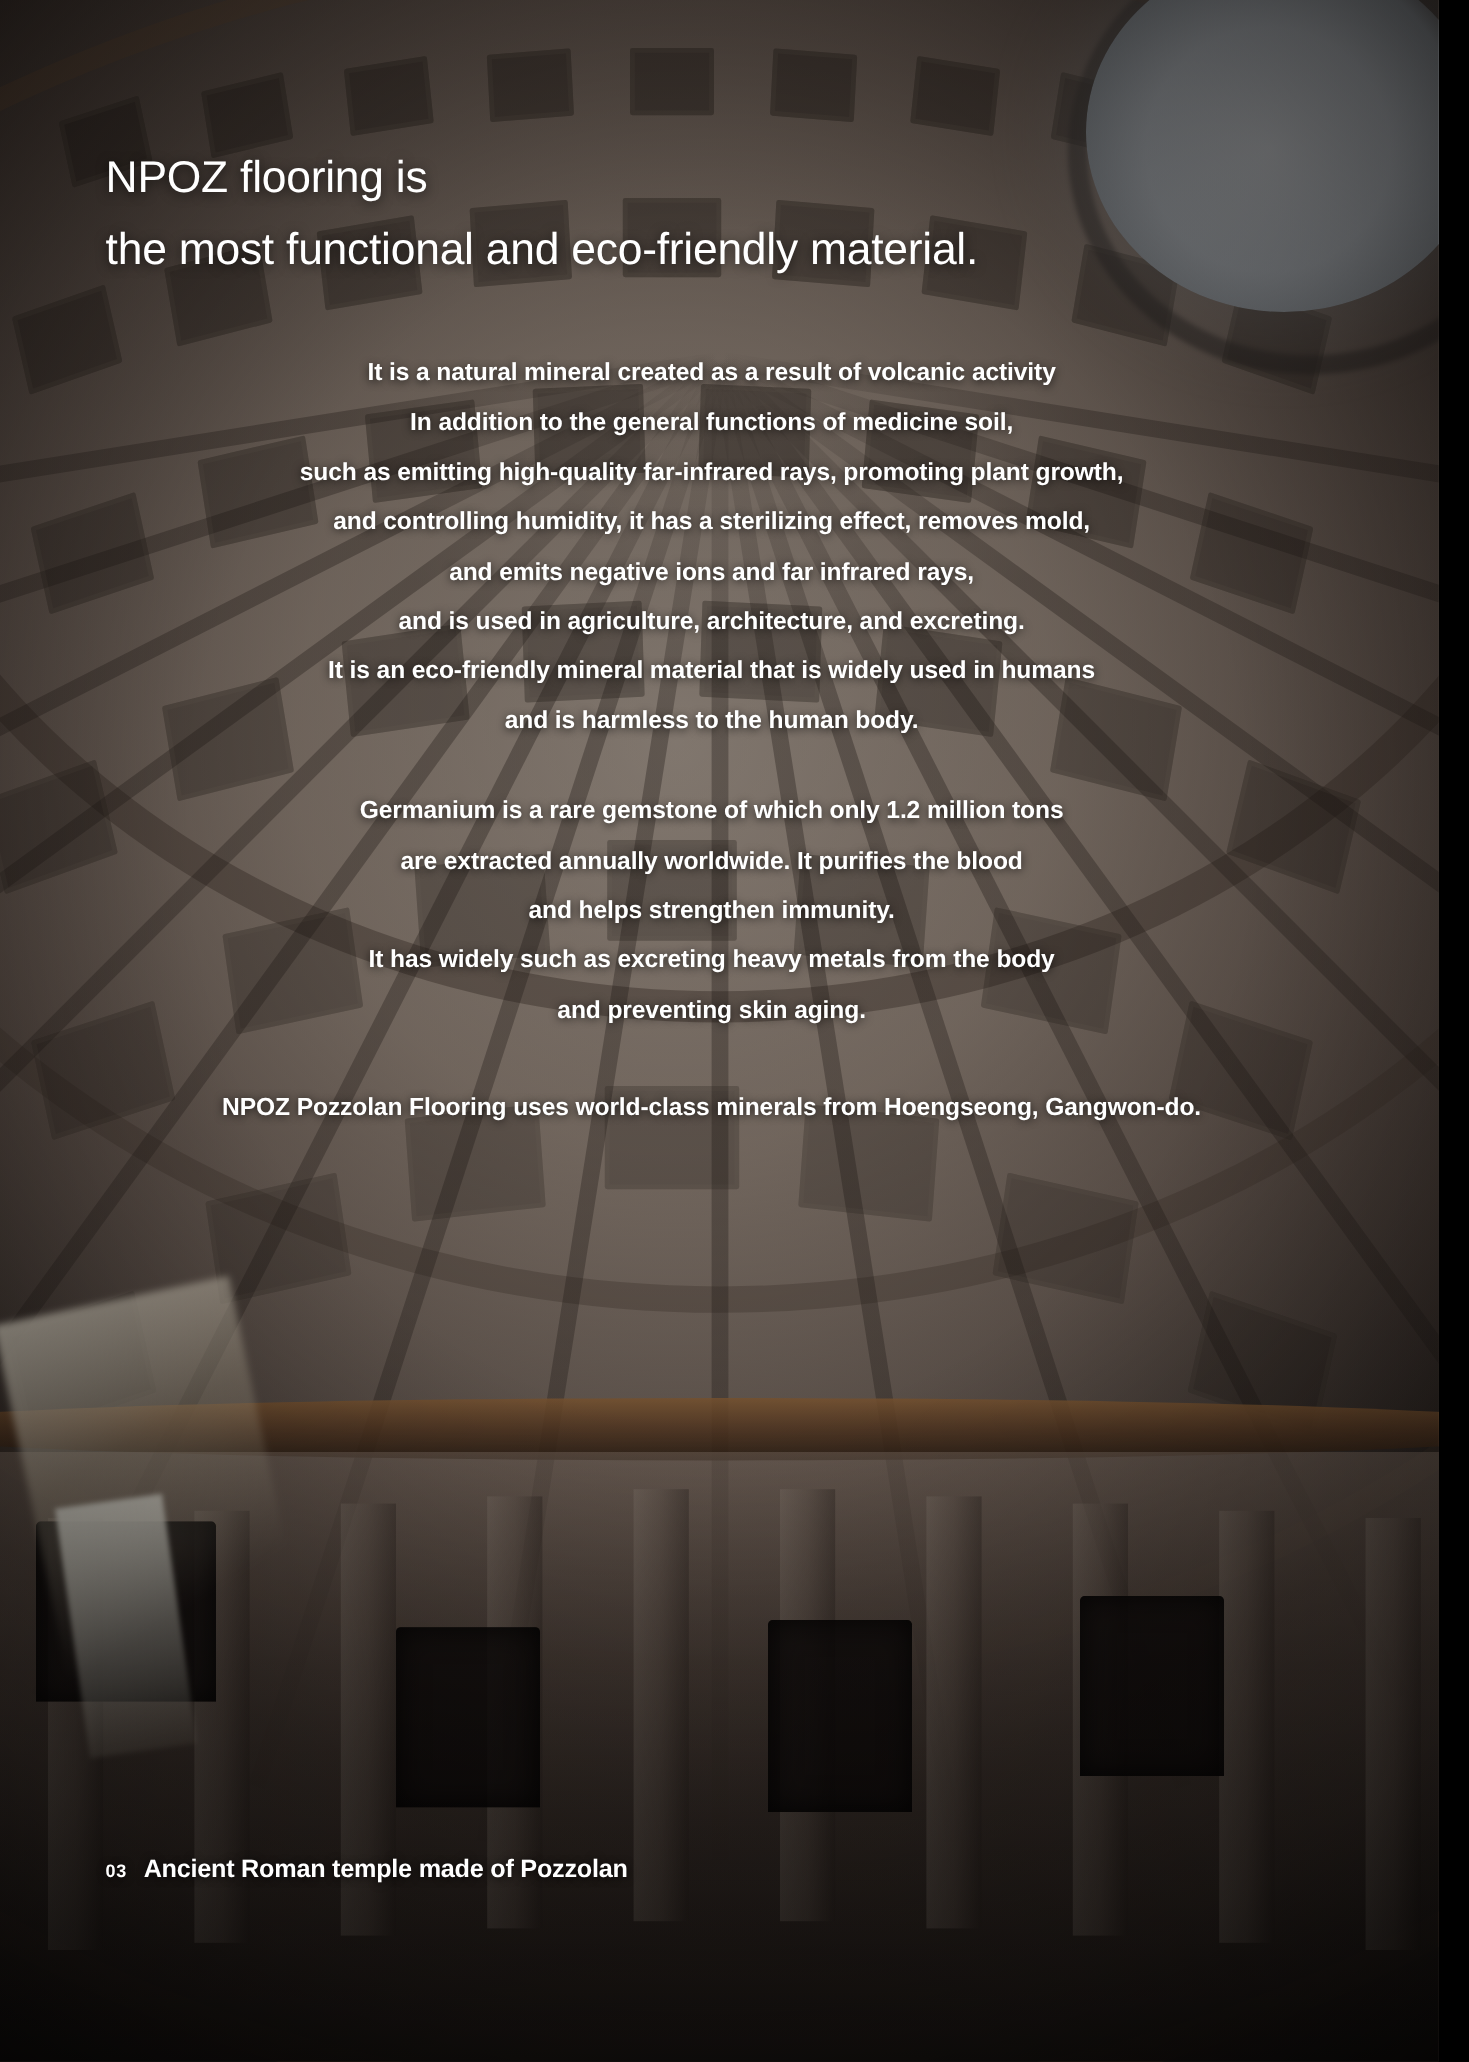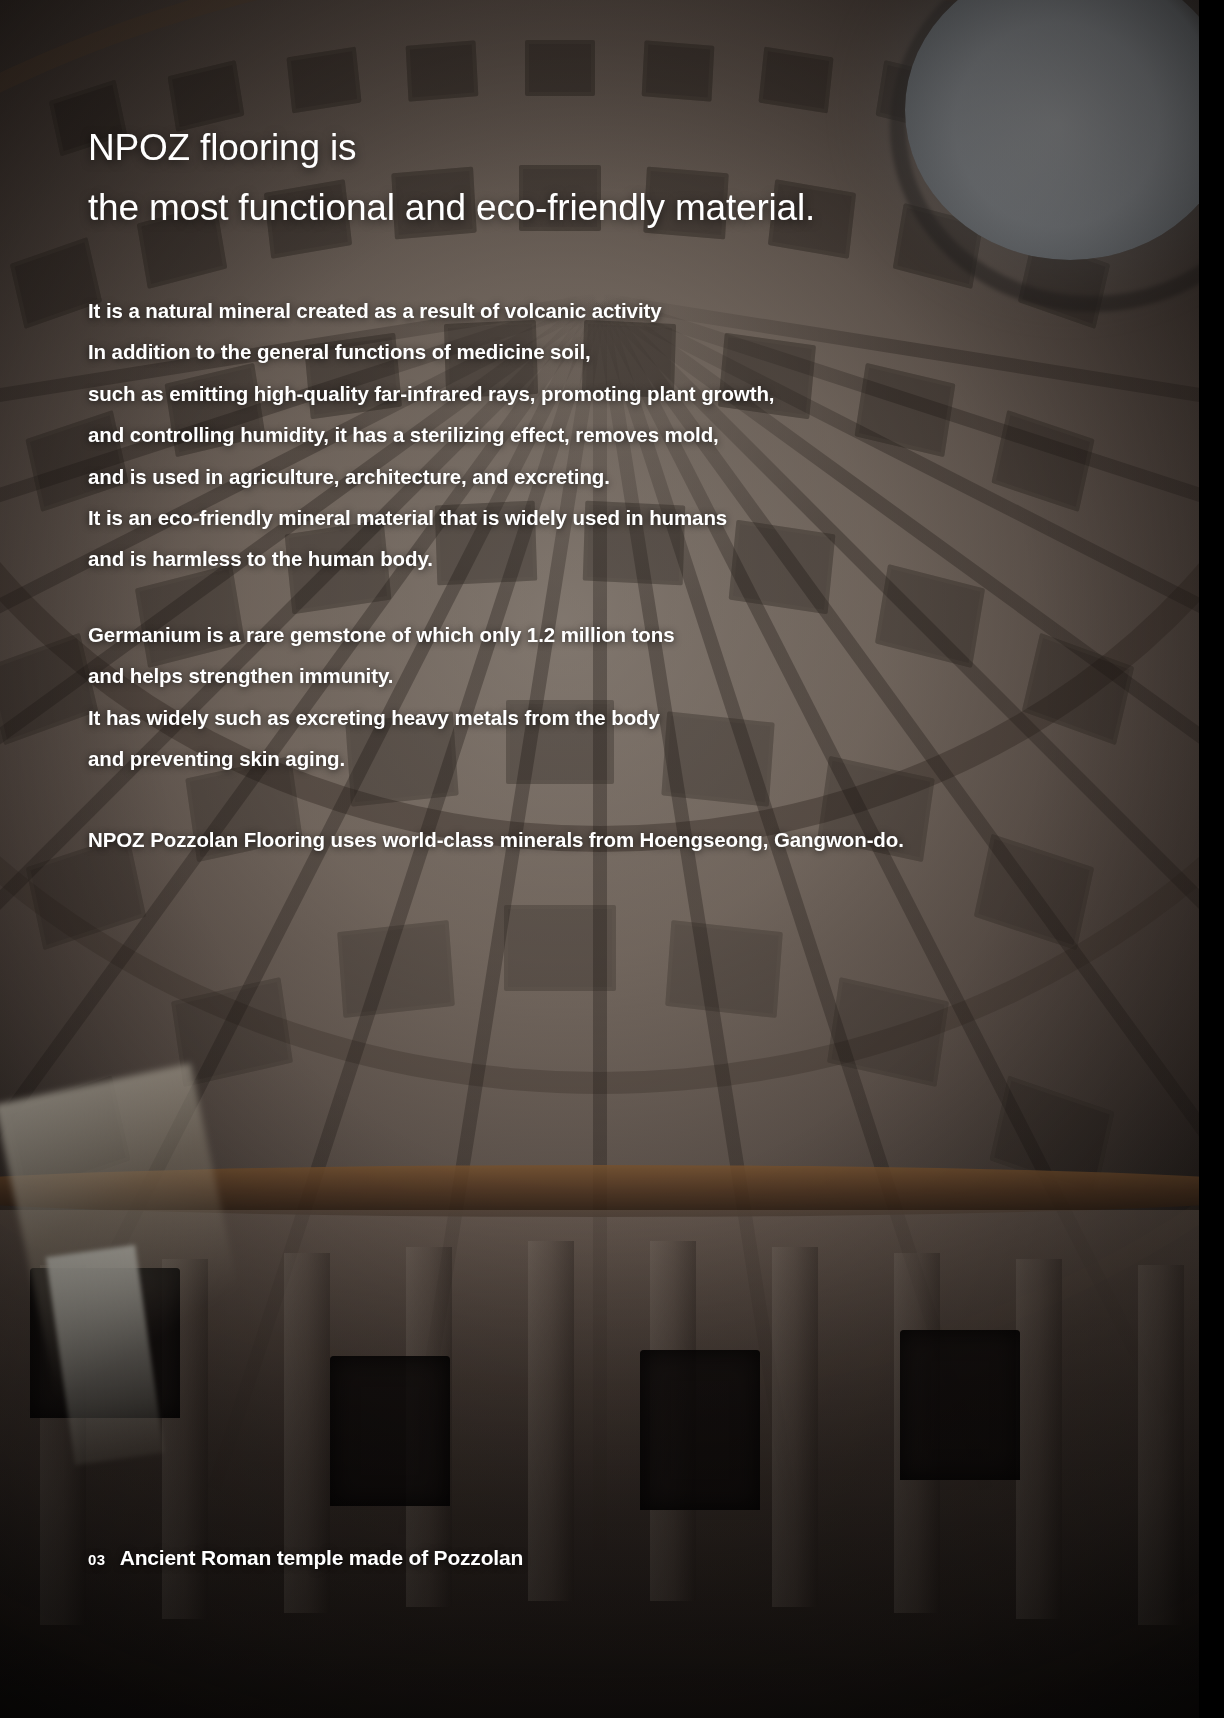--- a/index.html
+++ b/index.html
@@ -155,21 +155,21 @@
   .body {
     margin-top: 52px;
     font-size: 20.5px;
     line-height: 2.02;
     font-weight: 600;
     letter-spacing: -0.1px;
     text-shadow: 0 1px 7px rgba(0,0,0,0.72);
   }
   .para { margin: 0 0 34px 0; }
   .para:last-child { margin-bottom: 0; }
-  .para .ln { display: block; white-space: nowrap; }
+  .para .ln { display: block; white-space: nowrap; text-align: center; }
   .para.closing { margin-top: 40px; }
 
   .caption {
     position: absolute;
     left: 88px;
     bottom: 148px;
     display: flex;
     align-items: baseline;
     gap: 14px;
     text-shadow: 0 1px 7px rgba(0,0,0,0.8);
@@ -310,27 +310,29 @@
       <span class="ln">the most functional and eco-friendly material.</span>
     </div>
 
     <div class="body">
 
       <p class="para">
         <span class="ln">It is a natural mineral created as a result of volcanic activity</span>
         <span class="ln">In addition to the general functions of medicine soil,</span>
         <span class="ln">such as emitting high-quality far-infrared rays, promoting plant growth,</span>
         <span class="ln">and controlling humidity, it has a sterilizing effect, removes mold,</span>
+        <span class="ln">and emits negative ions and far infrared rays,</span>
         <span class="ln">and is used in agriculture, architecture, and excreting.</span>
         <span class="ln">It is an eco-friendly mineral material that is widely used in humans</span>
         <span class="ln">and is harmless to the human body.</span>
       </p>
 
       <p class="para">
         <span class="ln">Germanium is a rare gemstone of which only 1.2 million tons</span>
+        <span class="ln">are extracted annually worldwide. It purifies the blood</span>
         <span class="ln">and helps strengthen immunity.</span>
         <span class="ln">It has widely such as excreting heavy metals from the body</span>
         <span class="ln">and preventing skin aging.</span>
       </p>
 
       <p class="para closing">
         <span class="ln">NPOZ Pozzolan Flooring uses world-class minerals from Hoengseong, Gangwon-do.</span>
       </p>
 
     </div>

